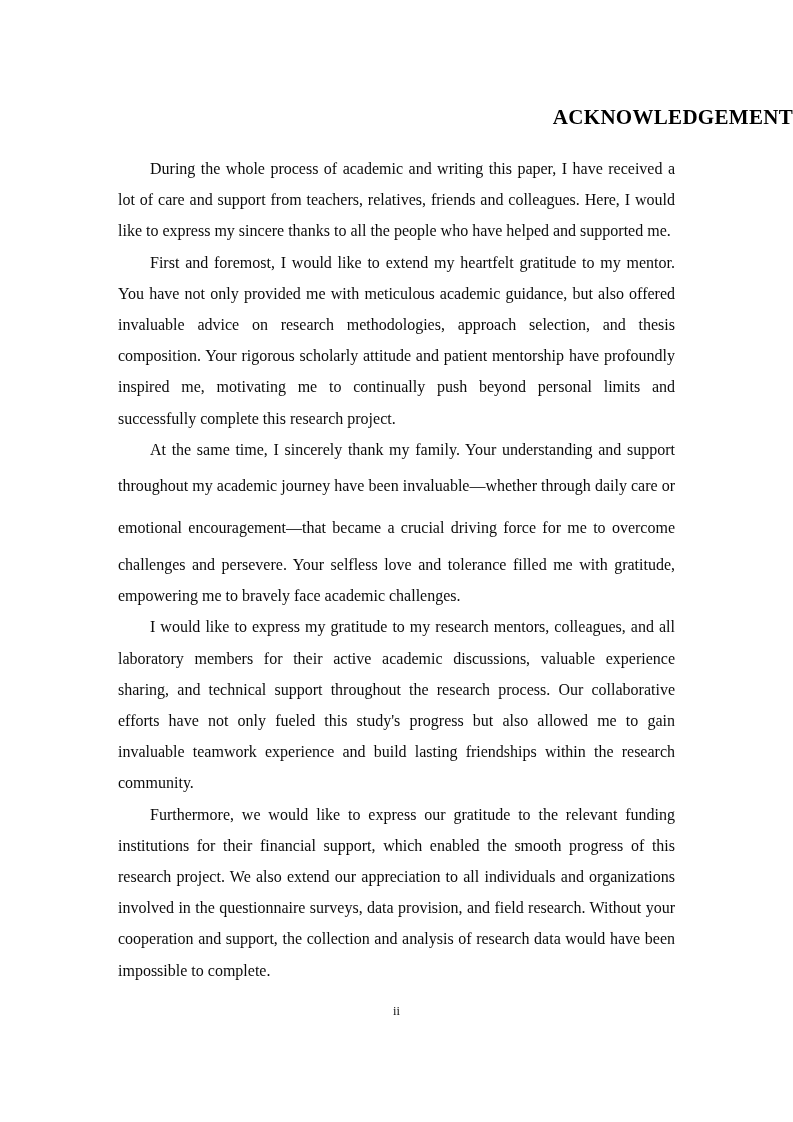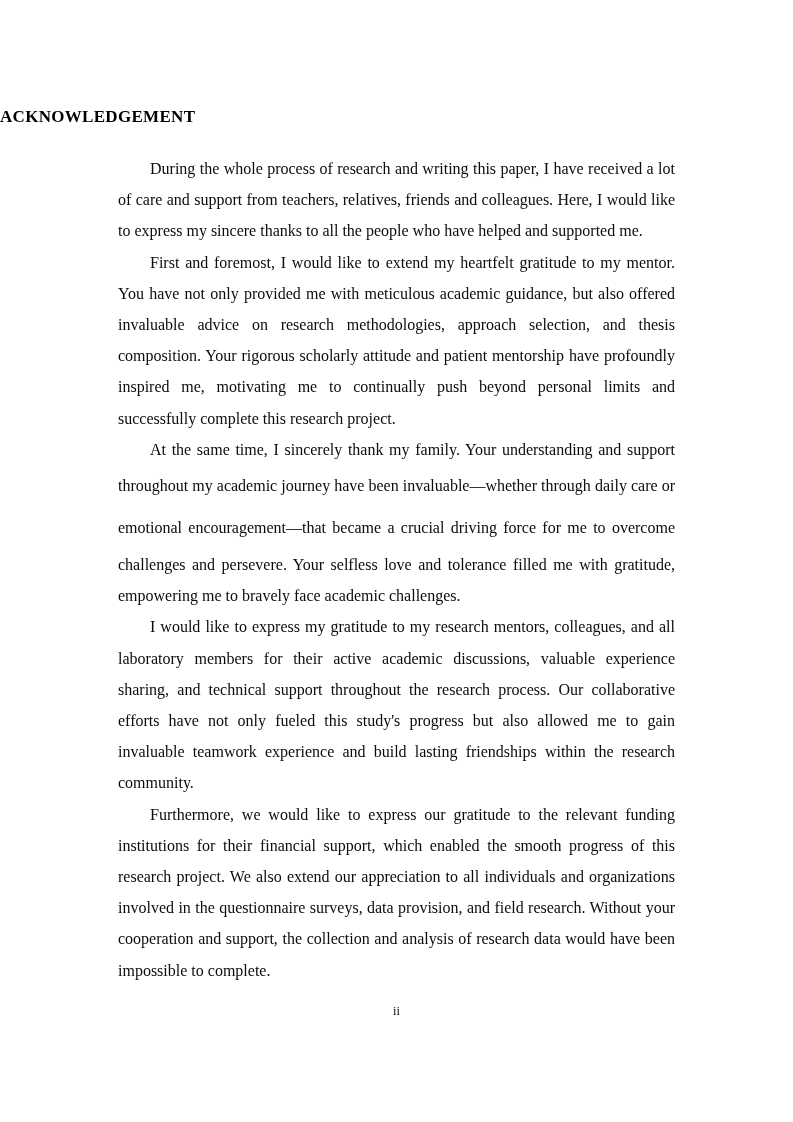--- a/index.html
+++ b/index.html
@@ -13,22 +13,22 @@
     height: 1122px;
     background: #ffffff;
     color: #000000;
     font-family: "Liberation Serif", serif;
     overflow: hidden;
     box-sizing: border-box;
   }
   .title {
     margin: 0;
     padding-top: 104px;
-    text-align: left;
-    font-size: 17px;
+    text-align: right;
+    font-size: 21px;
     font-weight: bold;
     line-height: 26px;
     letter-spacing: 0.3px;
     color: #000000;
     font-family: "Liberation Serif", serif;
   }
   .body-text {
     margin: 23px 118px 0 118px;
     font-size: 16px;
     line-height: 31.2px;
@@ -57,21 +57,21 @@
     font-family: "Liberation Serif", serif;
   }
 </style>
 </head>
 <body>
 
 <div class="page">
   <h1 class="title">ACKNOWLEDGEMENT</h1>
 
   <div class="body-text">
-    <p class="para">During the whole process of research and writing this paper, I have received a lot of care and support from teachers, relatives, friends and colleagues. Here, I would like to express my sincere thanks to all the people who have helped and supported me.</p>
+    <p class="para">During the whole process of academic and writing this paper, I have received a lot of care and support from teachers, relatives, friends and colleagues. Here, I would like to express my sincere thanks to all the people who have helped and supported me.</p>
     <p class="para">First and foremost, I would like to extend my heartfelt gratitude to my mentor. You have not only provided me with meticulous academic guidance, but also offered invaluable advice on research methodologies, approach selection, and thesis composition. Your rigorous scholarly attitude and patient mentorship have profoundly inspired me, motivating me to continually push beyond personal limits and successfully complete this research project.</p>
     <p class="para">At the same time, I sincerely thank my family. Your understanding and support throughout my academic journey have been invaluable<span class="cjk-dash">—</span>whether through daily care or emotional encouragement<span class="cjk-dash">—</span>that became a crucial driving force for me to overcome challenges and persevere. Your selfless love and tolerance filled me with gratitude, empowering me to bravely face academic challenges.</p>
     <p class="para">I would like to express my gratitude to my research mentors, colleagues, and all laboratory members for their active academic discussions, valuable experience sharing, and technical support throughout the research process. Our collaborative efforts have not only fueled this study's progress but also allowed me to gain invaluable teamwork experience and build lasting friendships within the research community.</p>
     <p class="para">Furthermore, we would like to express our gratitude to the relevant funding institutions for their financial support, which enabled the smooth progress of this research project. We also extend our appreciation to all individuals and organizations involved in the questionnaire surveys, data provision, and field research. Without your cooperation and support, the collection and analysis of research data would have been impossible to complete.</p>
   </div>
 
   <div class="footer">ii</div>
 </div>
 
 </body></html>

